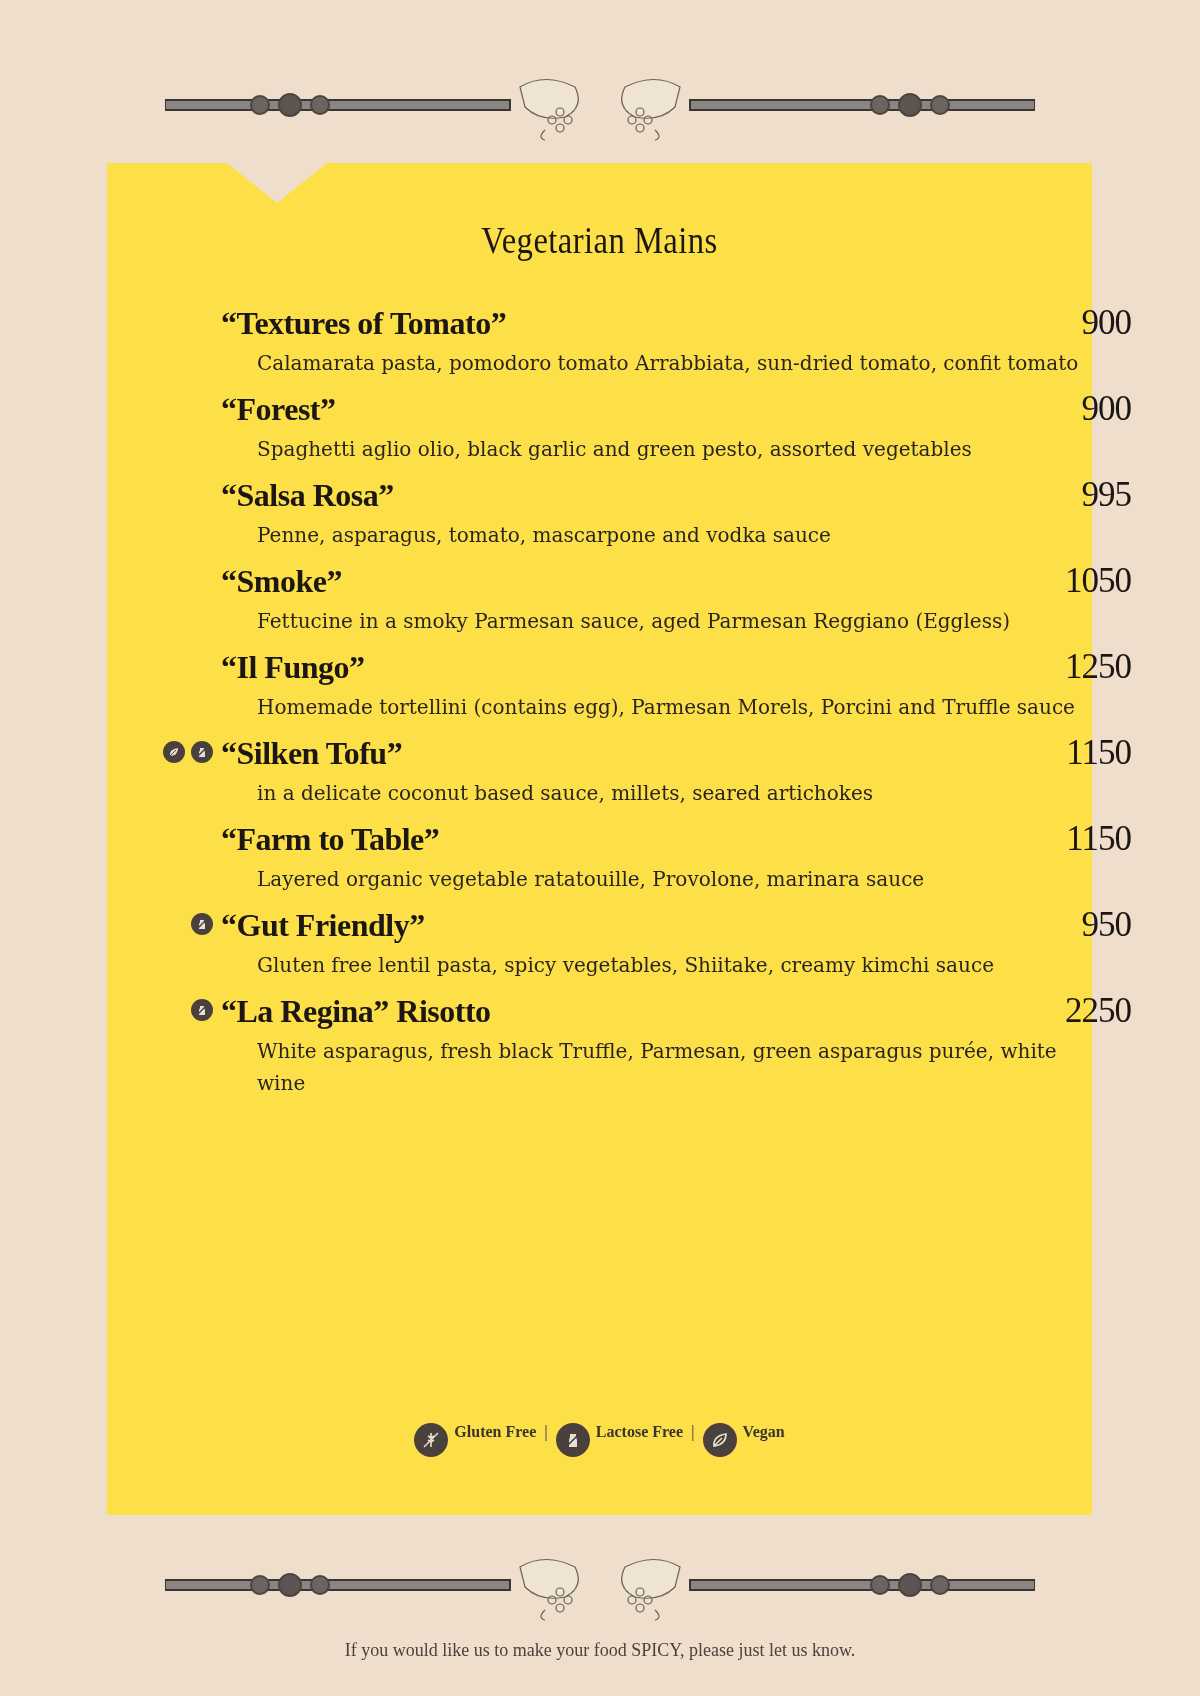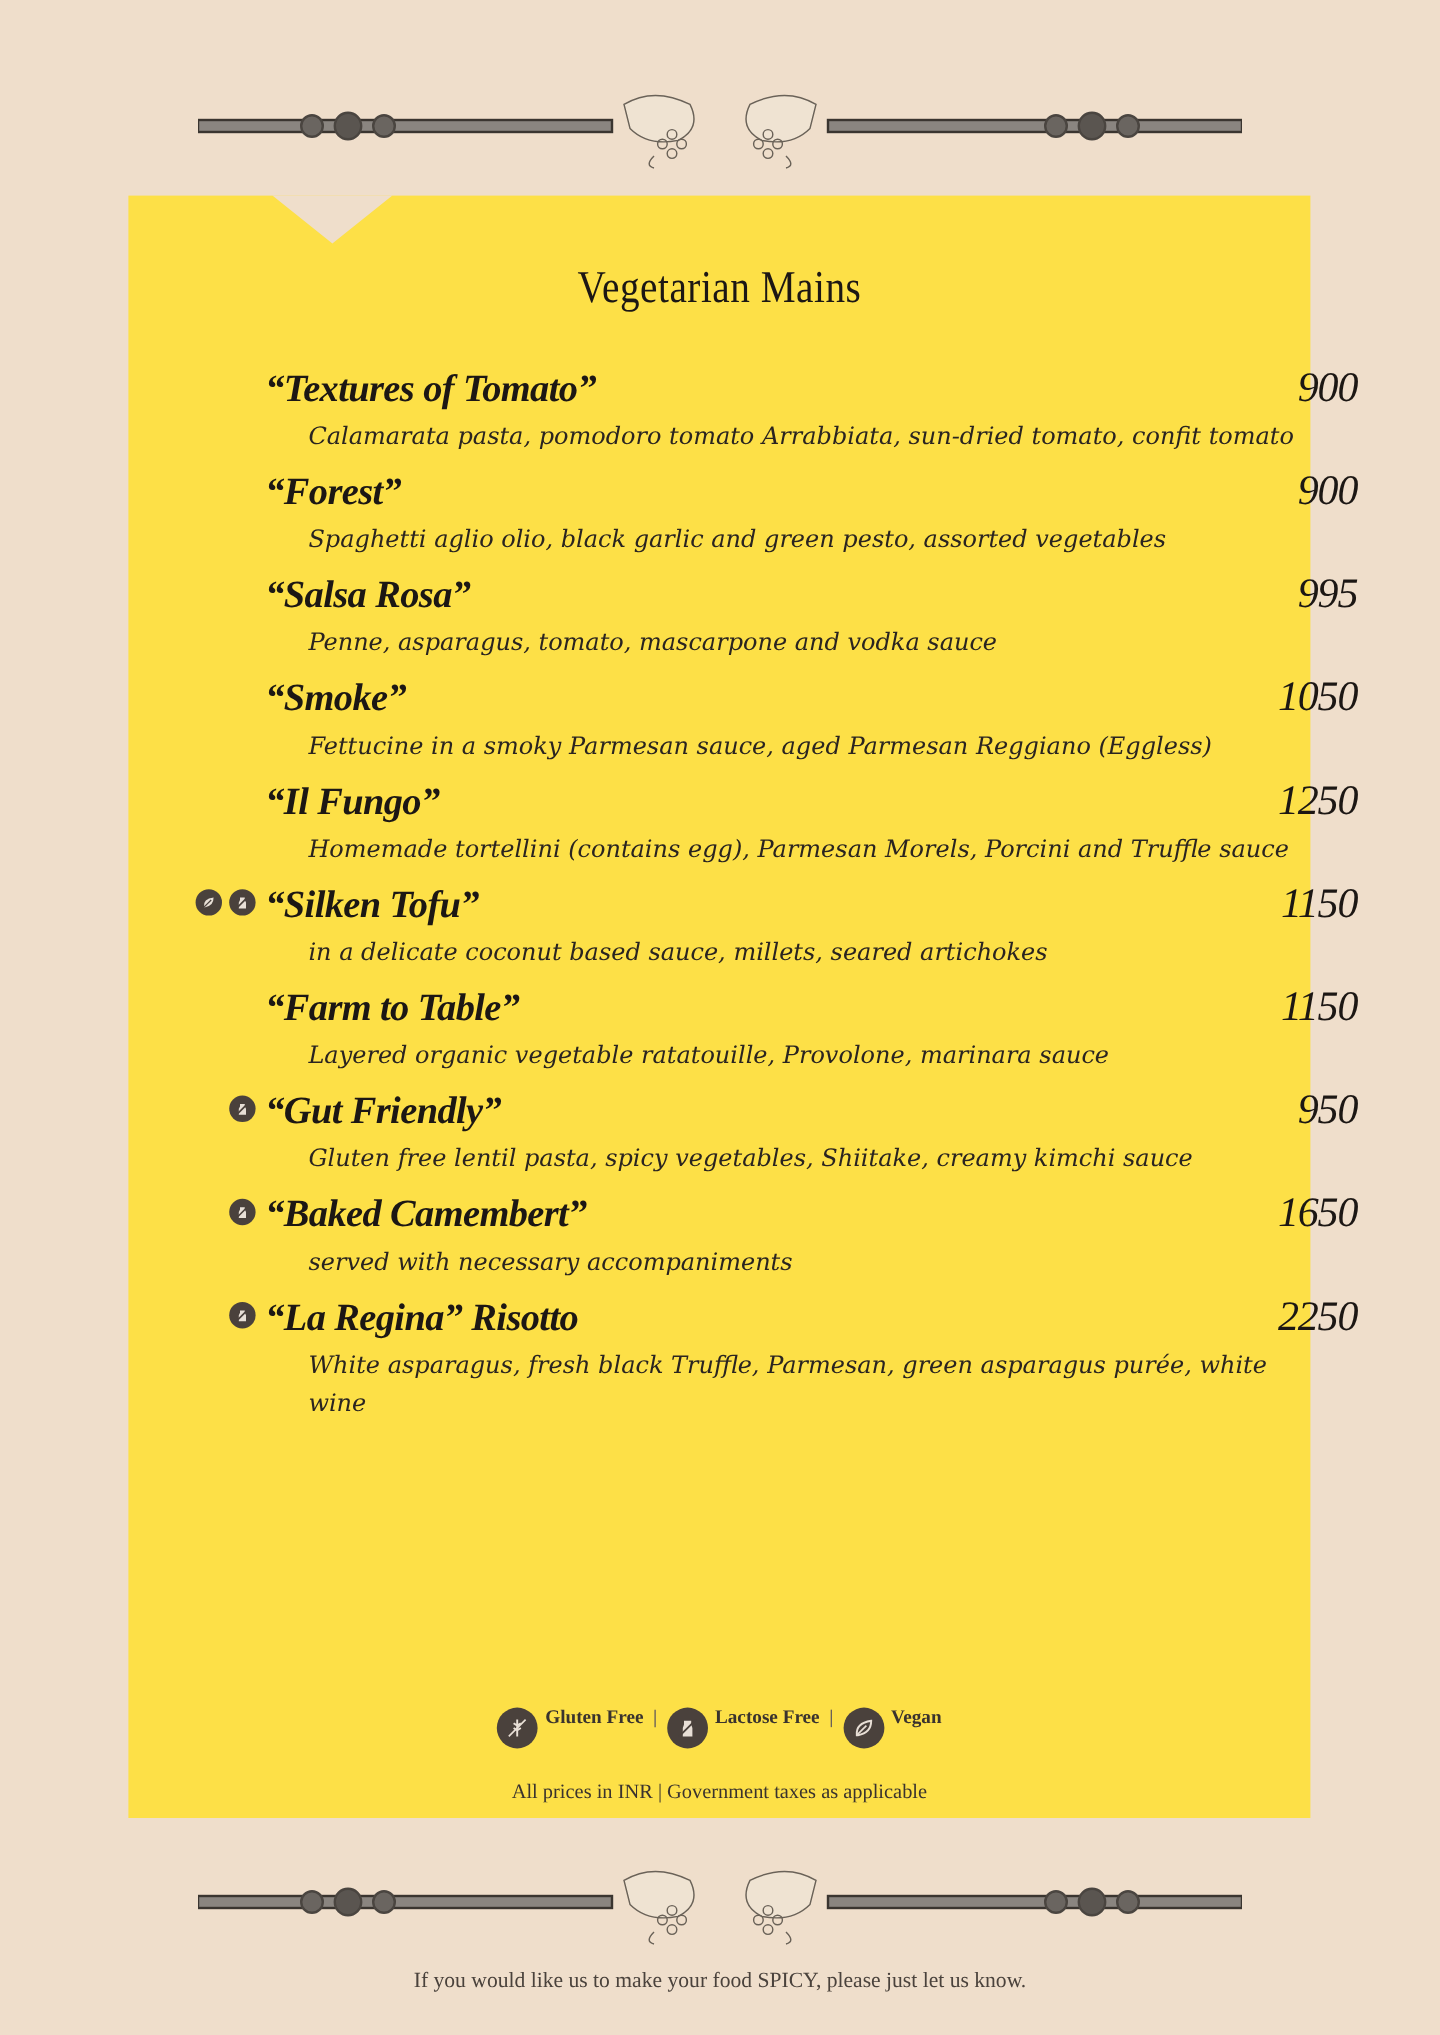--- a/index.html
+++ b/index.html
@@ -42,21 +42,20 @@
     font-size:38px;
     letter-spacing:0.5px;
     transform:scaleX(0.86);
     font-weight:normal;
   }
   .items {
     position:absolute;
     left:114px;
     top:140px;
     width:910px;
-    font-style:italic;
   }
   .item { position:relative; }
   .item-head {
     display:flex;
     justify-content:space-between;
     align-items:baseline;
     height:44px;
   }
   .item-name {
     font-size:32px;
@@ -238,35 +237,20 @@
             </svg>
         </span>
       </div>
       <div class="item-head">
         <span class="item-name">“Gut Friendly”</span>
         <span class="item-price">950</span>
       </div>
       <div class="item-desc">Gluten free lentil pasta, spicy vegetables, Shiitake, creamy kimchi sauce</div>
     </div>
 
-    <div class="item">
-      <div class="badges">
-        <span class="badge">
-          <svg width="14" height="14" viewBox="0 0 14 14">
-              <path d="M5 3 h4 v2 l1 2 v5 h-6 v-5 l1 -2 z" fill="#e8dfd6"></path>
-              <path d="M2 12 L12 2" stroke="#4a413c" stroke-width="1.4"></path>
-            </svg>
-        </span>
-      </div>
-      <div class="item-head">
-        <span class="item-name">“Baked Camembert”</span>
-        <span class="item-price">1650</span>
-      </div>
-      <div class="item-desc">served with necessary accompaniments</div>
-    </div>
 
     <div class="item">
       <div class="badges">
         <span class="badge">
           <svg width="14" height="14" viewBox="0 0 14 14">
               <path d="M5 3 h4 v2 l1 2 v5 h-6 v-5 l1 -2 z" fill="#e8dfd6"></path>
               <path d="M2 12 L12 2" stroke="#4a413c" stroke-width="1.4"></path>
             </svg>
         </span>
       </div>
@@ -296,21 +280,20 @@
     <span>Lactose Free</span>
     <span class="sep">|</span>
     <span class="lbadge">
       <svg width="20" height="20" viewBox="0 0 20 20">
           <path d="M4 16 Q3 6 16 4 Q16 14 5 16 Z" fill="none" stroke="#e8dfd6" stroke-width="1.6"></path>
           <path d="M4 16 L12 8" stroke="#e8dfd6" stroke-width="1.4"></path>
         </svg>
     </span>
     <span style="">Vegan</span>
   </div>
-  <div class="note">All prices in INR | Government taxes as applicable</div>
 </div>
 
 <svg class="ornament bottom" viewBox="0 0 870 70">
   <g fill="none" stroke="#4a4540" stroke-width="2">
     <rect x="0" y="28" width="345" height="10" fill="#8a8580" stroke="#3a3530"></rect>
     <rect x="525" y="28" width="345" height="10" fill="#8a8580" stroke="#3a3530"></rect>
     <circle cx="95" cy="33" r="9" fill="#6a6560"></circle>
     <circle cx="125" cy="33" r="11" fill="#5a5550"></circle>
     <circle cx="155" cy="33" r="9" fill="#6a6560"></circle>
     <circle cx="715" cy="33" r="9" fill="#6a6560"></circle>

